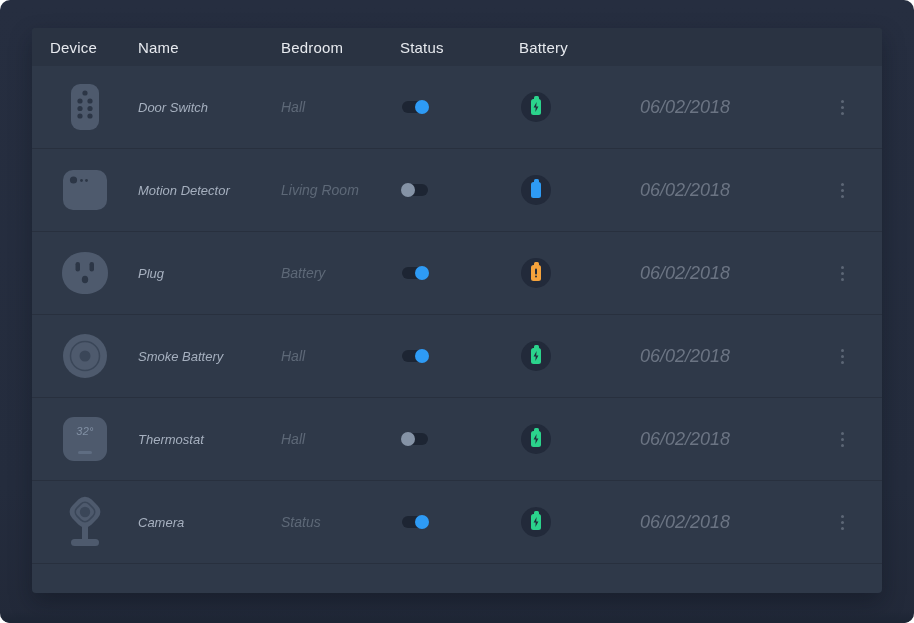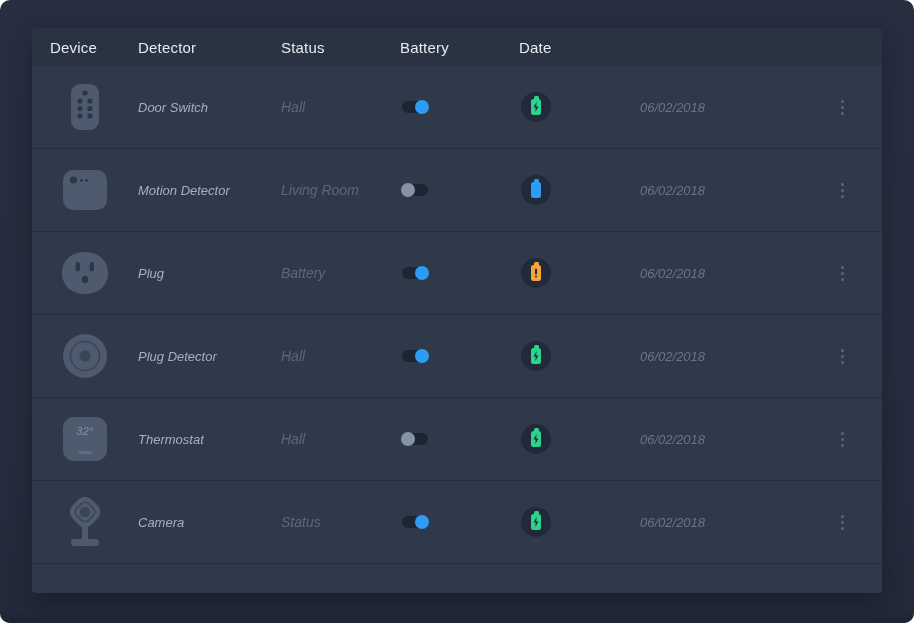--- a/index.html
+++ b/index.html
@@ -30,21 +30,21 @@
   }
   .thead .th:first-child { padding-left:18px; }
 
   .row { height:83px; align-items:center; border-bottom:1px solid #28303e;font-style:italic; }
 
   .cell-device { display:flex; justify-content:center; align-items:flex-start; }
   .cell-device .icwrap { width:46px; height:60px; display:flex; align-items:center; justify-content:center; }
 
   .name { color:#a6b0bf; font-size:13px; }
   .location { color:#5d6877; font-size:14px; }
-  .date { color:#6b7483; font-size:13px; }
+  .date { color:#6b7483; font-size:18px; }
 
   
   .toggle {
     position:relative; width:26px; height:12px; border-radius:6px;
     background:#1d2533; margin-left:2px; cursor:pointer;
   }
   .toggle .knob {
     position:absolute; top:-1px; width:14px; height:14px; border-radius:50%;
     left:-1px; background:#8593a6; transition:none;
   }
@@ -93,24 +93,24 @@
     width:14px; height:3px; border-radius:1.5px; background:#5f6d82; }
 </style>
 </head>
 <body>
 
 <div class="app">
   <div class="panel">
 
     <div class="thead grid-cols">
       <div class="th">Device</div>
-      <div class="th">Detector</div>
+      <div class="th">Name</div>
+      <div class="th">Bedroom</div>
       <div class="th">Status</div>
       <div class="th">Battery</div>
-      <div class="th">Date</div>
       <div class="th"></div>
     </div>
 
     <div id="rows-container">
   <div class="row grid-cols" data-icon="remote-icon" data-status="on" data-battery="charging" style="--batt: #2bd38c;">
     <div class="cell-device">
       <span class="icwrap">
 
         <svg class="ic-remote" width="28" height="46" viewBox="0 0 28 46">
           <rect x="0" y="0" width="28" height="46" rx="9" fill="#4e5a6d"></rect>
@@ -252,21 +252,21 @@
 
         <svg class="ic-smoke" width="44" height="44" viewBox="0 0 44 44">
           <circle cx="22" cy="22" r="22" fill="#4e5a6d"></circle>
           <circle cx="22" cy="22" r="14.5" fill="none" stroke="#3a4658" stroke-width="1.5"></circle>
           <circle cx="22" cy="22" r="5.5" fill="#3a4658"></circle>
         </svg>
 
       </span>
     </div>
 
-    <div class="name">Plug Detector</div>
+    <div class="name">Smoke Battery</div>
     <div class="location">Hall</div>
 
     <div>
       <div class="toggle">
         <span class="knob"></span>
       </div>
     </div>
 
     <div>
       <div class="batt-circle">

